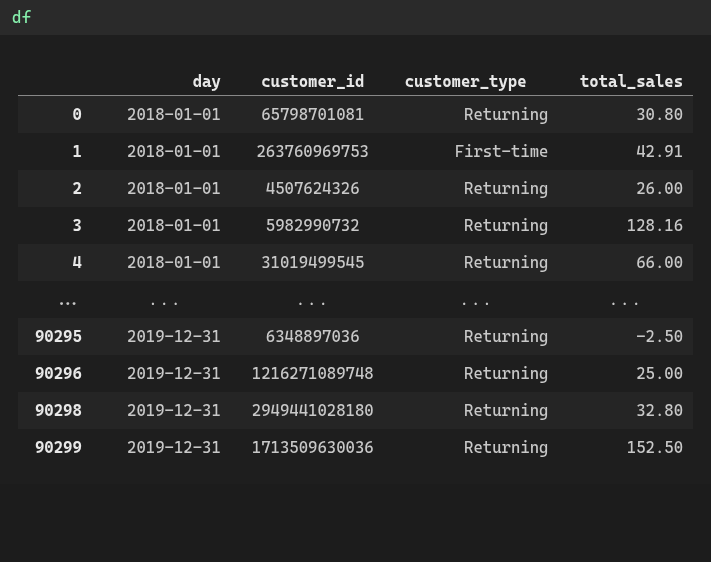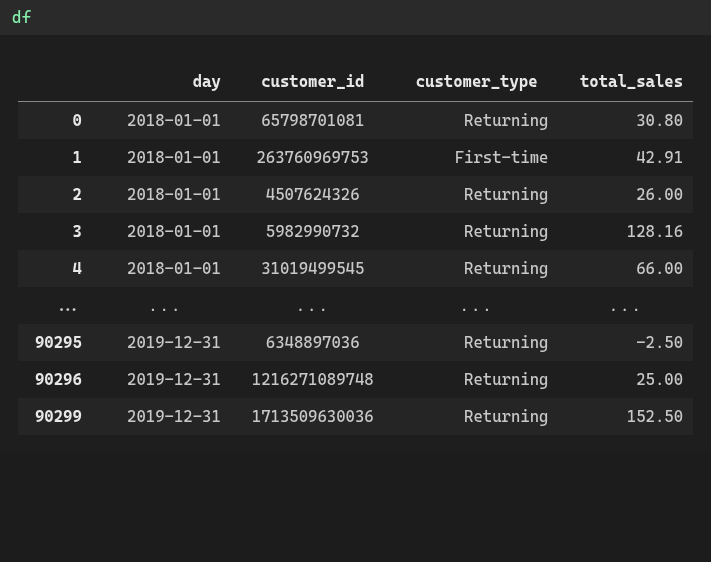--- a/index.html
+++ b/index.html
@@ -33,21 +33,21 @@
     }
     th, td {
       padding: 9px 10px;
       text-align: right;
       white-space: nowrap;
     }
     th {
       font-weight: bold;
       color: #e8e8e8;
       border-bottom: 1px solid #888;
-      padding-bottom: 10px;
+      padding-bottom: 4px;
     }
     th:first-child, td:first-child {
       font-weight: bold;
       color: #e8e8e8;
       text-align: right;
       padding-right: 18px;
     }
     tbody tr:nth-child(odd) td {
       background: #252525;
     }
@@ -61,21 +61,21 @@
       text-align: center;
       letter-spacing: 2px;
       color: #c8c8c8;
     }
     .ellipsis-row td:first-child {
       text-align: right;
       letter-spacing: 0;
     }
     .col-day { min-width: 120px; }
     .col-cid { min-width: 150px; text-align: center; }
-    .col-ctype { min-width: 150px; text-align: center; }
+    .col-ctype { min-width: 150px; text-align: left; }
     td.col-ctype { text-align: right; }
     .col-sales { min-width: 120px; }
   </style>
 </head>
 <body>
 
 <div class="cell-input">
   <span>df</span>
 </div>
 
@@ -144,20 +144,27 @@
         <td class="col-sales">-2.50</td>
       </tr>
       <tr>
         <td>90296</td>
         <td class="col-day">2019-12-31</td>
         <td class="col-cid">1216271089748</td>
         <td class="col-ctype">Returning</td>
         <td class="col-sales">25.00</td>
       </tr>
       <tr>
+        <td>90298</td>
+        <td class="col-day">2019-12-31</td>
+        <td class="col-cid">2949441028180</td>
+        <td class="col-ctype">Returning</td>
+        <td class="col-sales">32.80</td>
+      </tr>
+      <tr>
         <td>90299</td>
         <td class="col-day">2019-12-31</td>
         <td class="col-cid">1713509630036</td>
         <td class="col-ctype">Returning</td>
         <td class="col-sales">152.50</td>
       </tr>
     </tbody>
   </table>
 </div>
 

